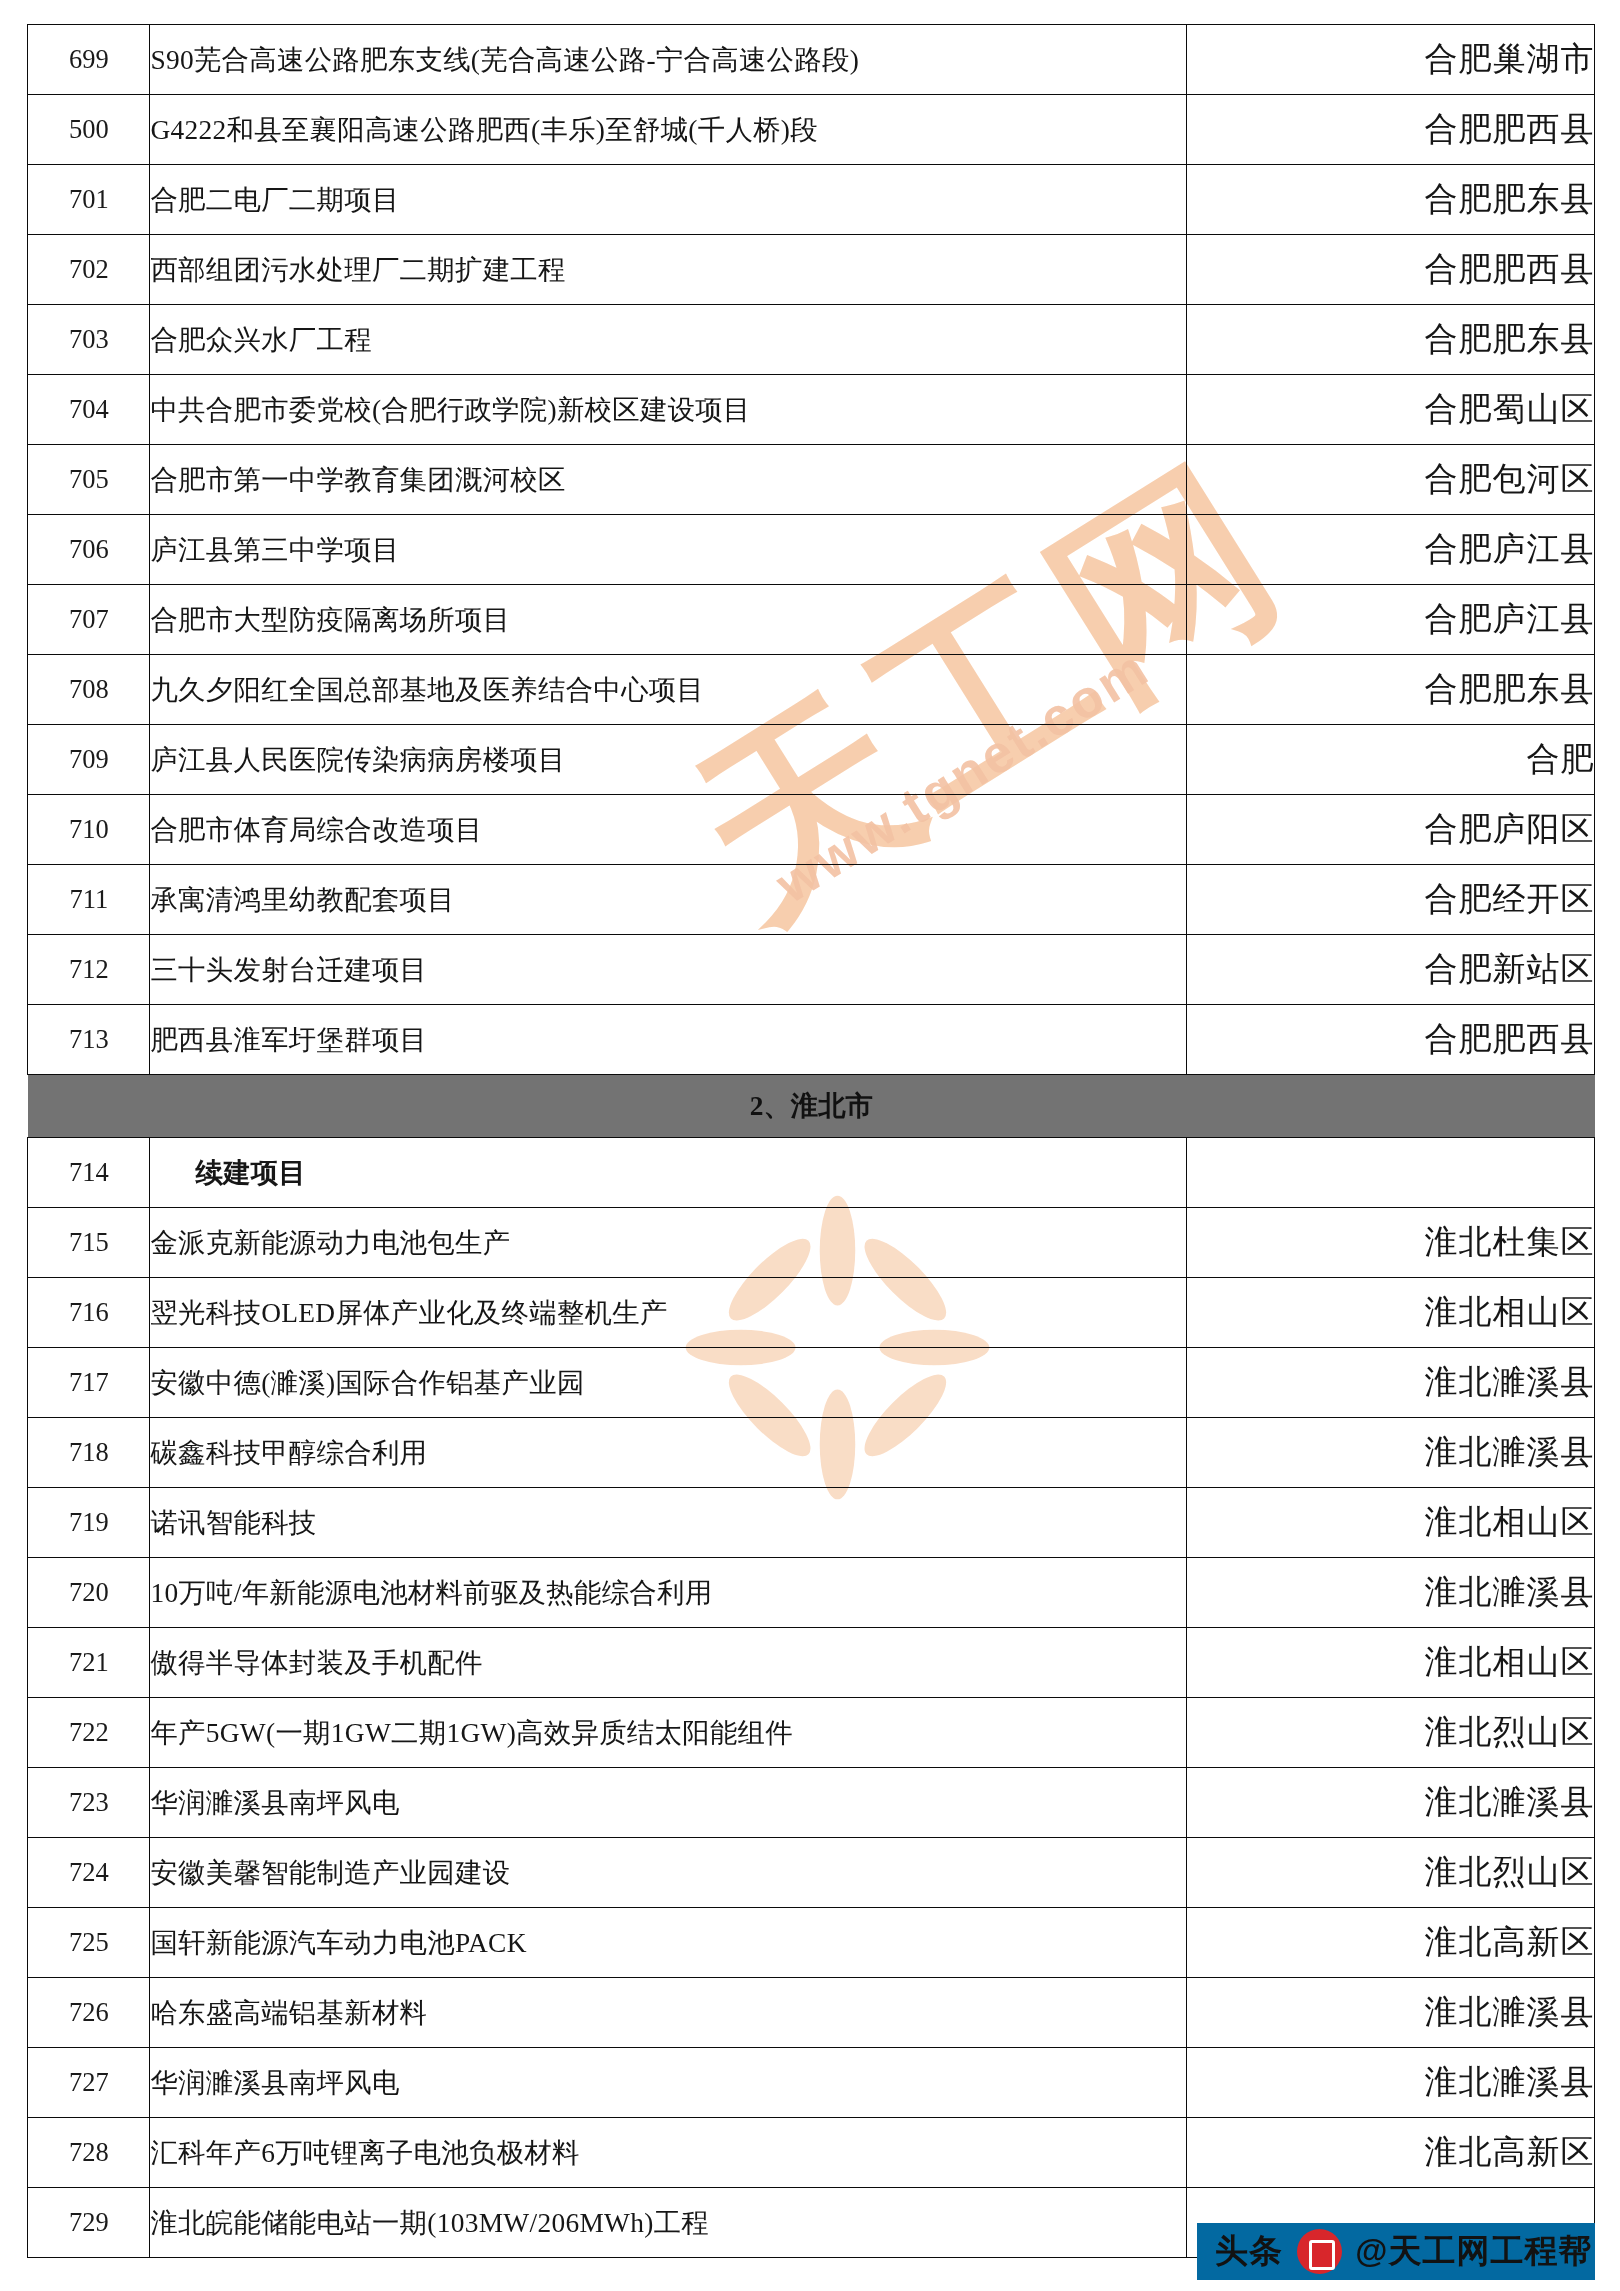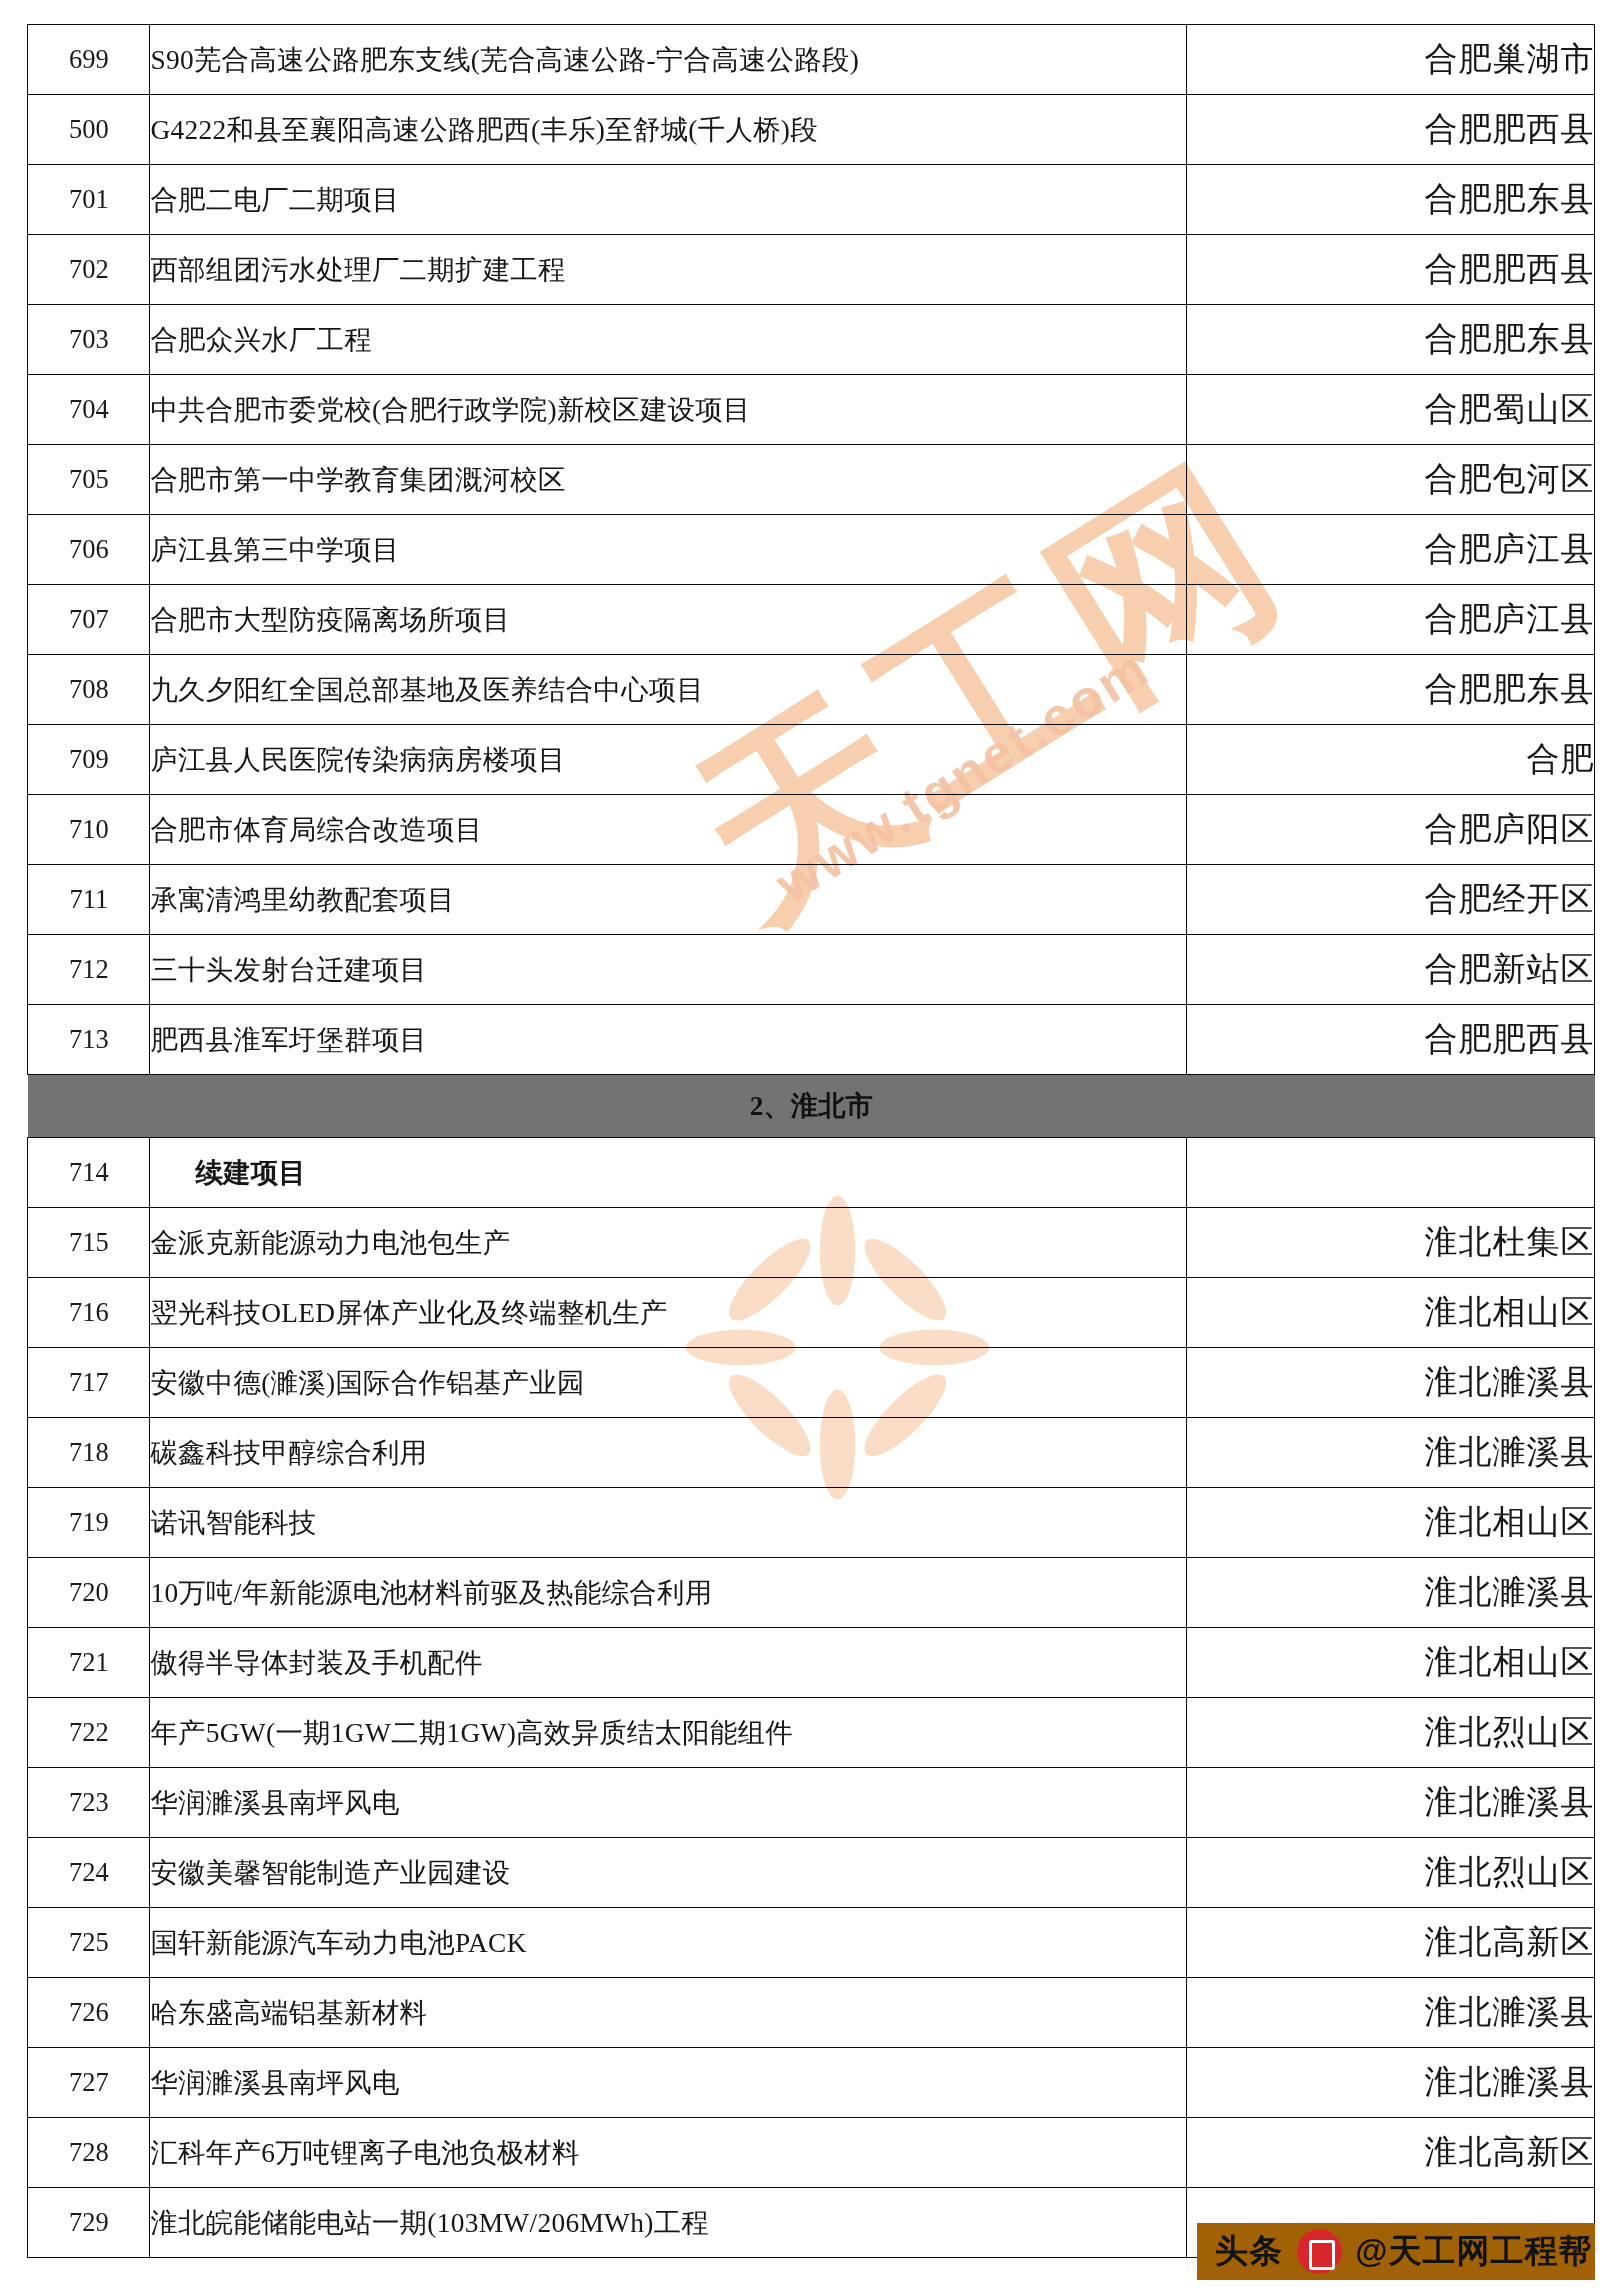--- a/index.html
+++ b/index.html
@@ -126,21 +126,21 @@
 
   
   #footer-bar {
     position: absolute;
     right: 25.5px;
     bottom: 11.8px;
     display: flex;
     align-items: center;
     gap: 13.7px;
     z-index: 20;
-    background: #a16207;
+    background: #0369a1;
     padding: 5.9px 2px 5.9px 17.6px;
   }
   #footer-bar .ft-text {
     font-size: 33px;
     font-weight: 700;
     color: #121212;
     font-family: "Liberation Sans", sans-serif;
     letter-spacing: 1px;
   }
   #footer-bar .ft-logo {

